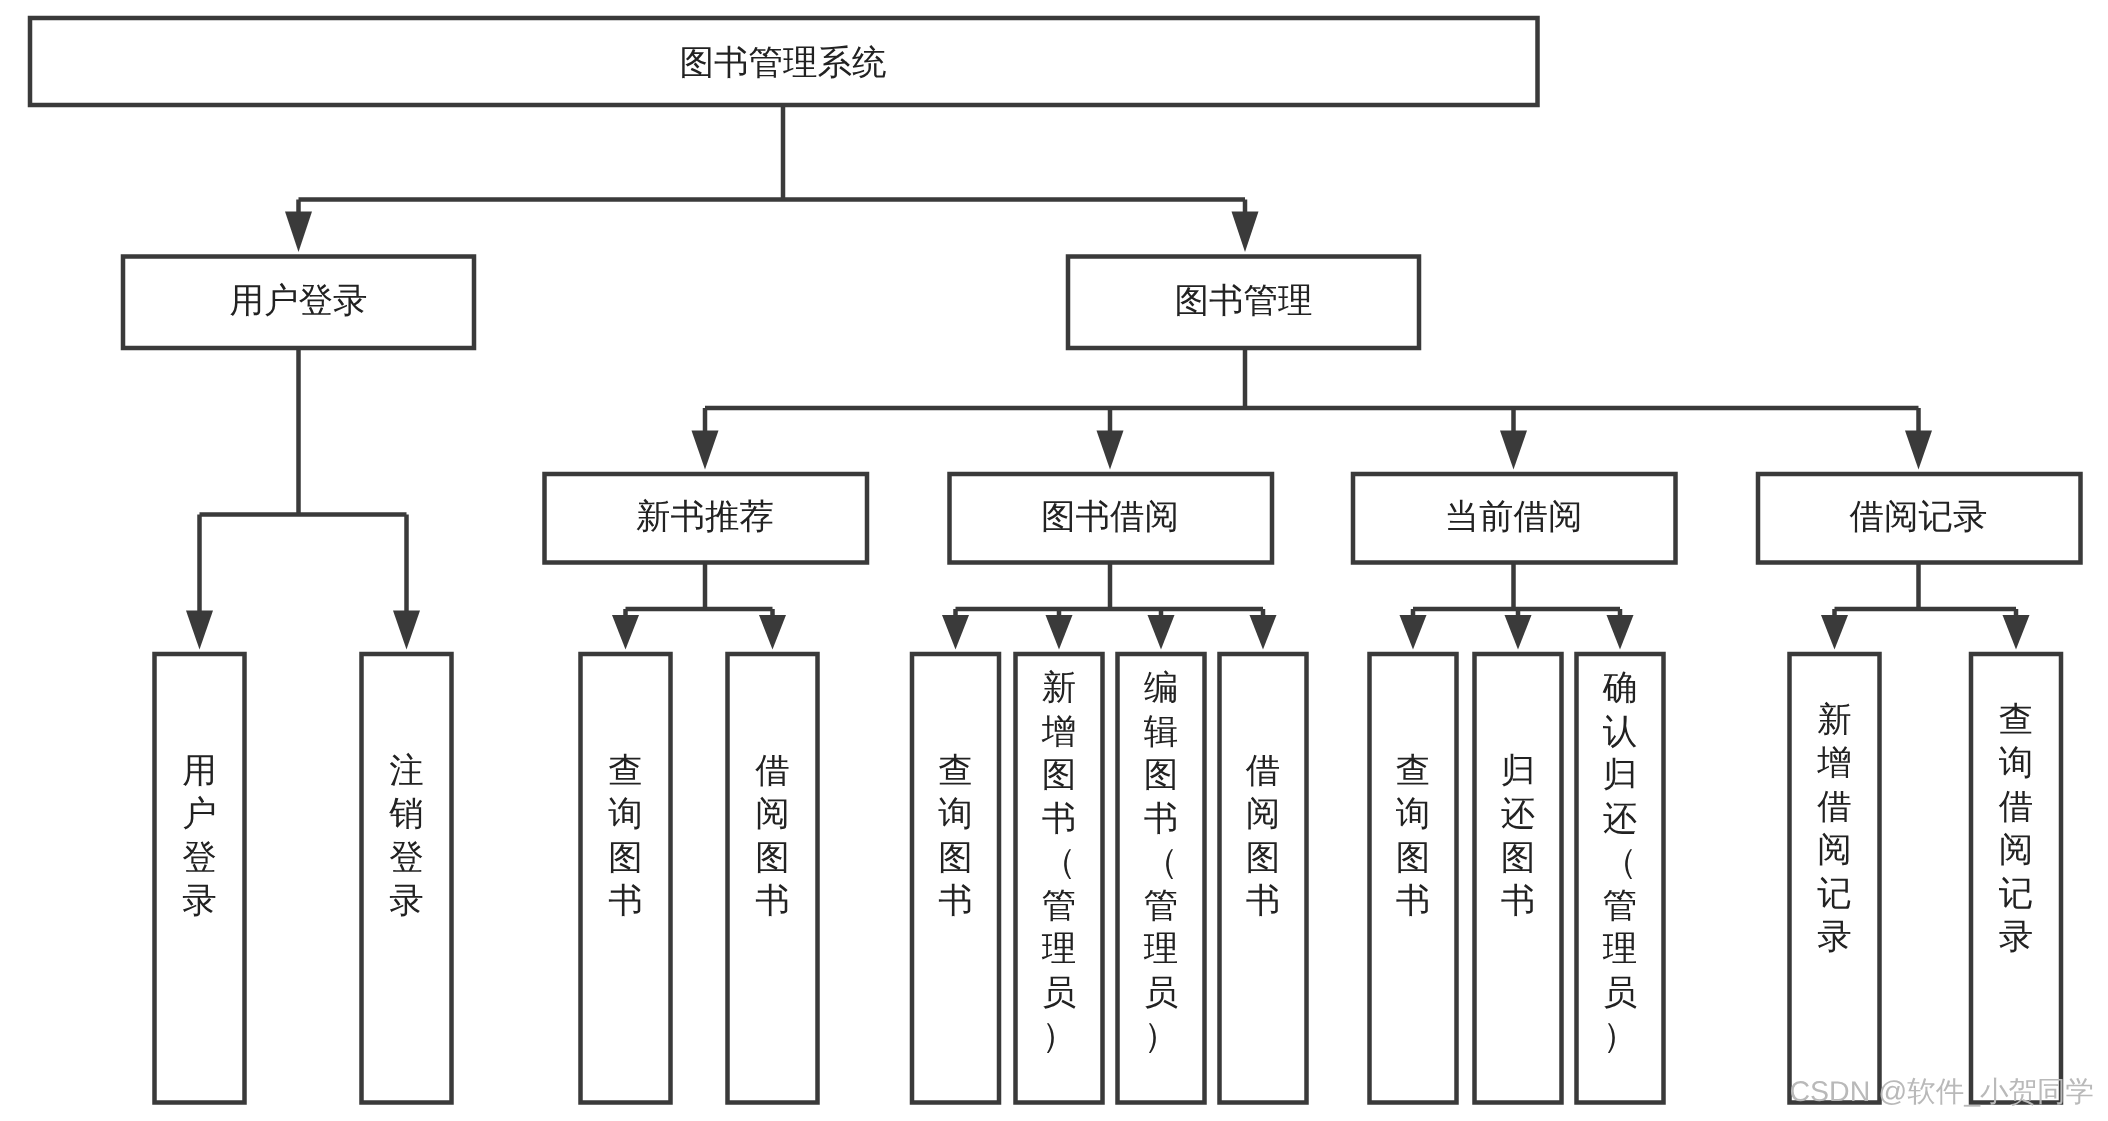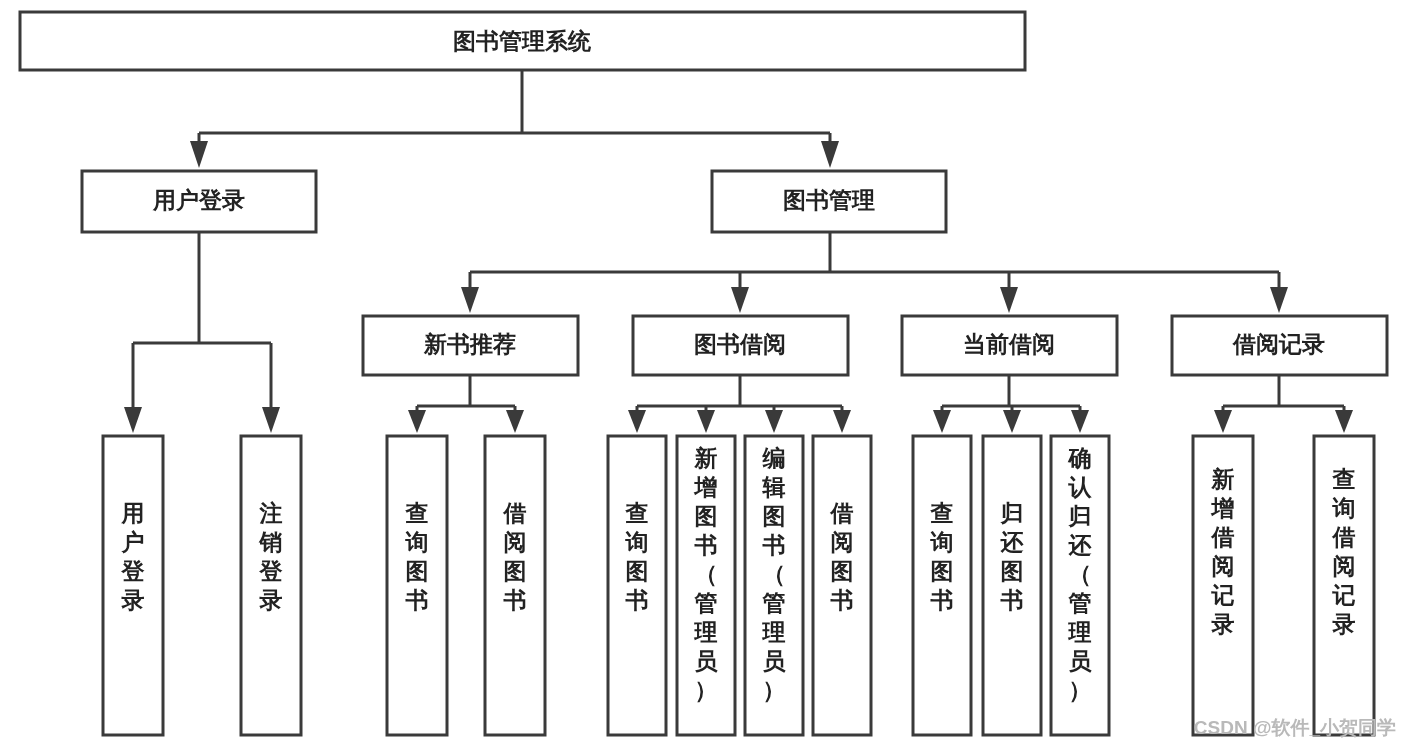--- a/index.html
+++ b/index.html
@@ -13,21 +13,20 @@
     font-family: "Liberation Sans", "DejaVu Sans", sans-serif;
     overflow: hidden;
     position: relative;
   }
   #diagram-root {
     position: absolute;
     left: 0;
     top: 0;
     width: 1405px;
     height: 747px;
-    font-weight: bold;
   }
   svg.flow {
     display: block;
     width: 1405px;
     height: 747px;
     background: #ffffff;
   }
   .node-box {
     fill: #ffffff;
     stroke: #3a3a3a;

